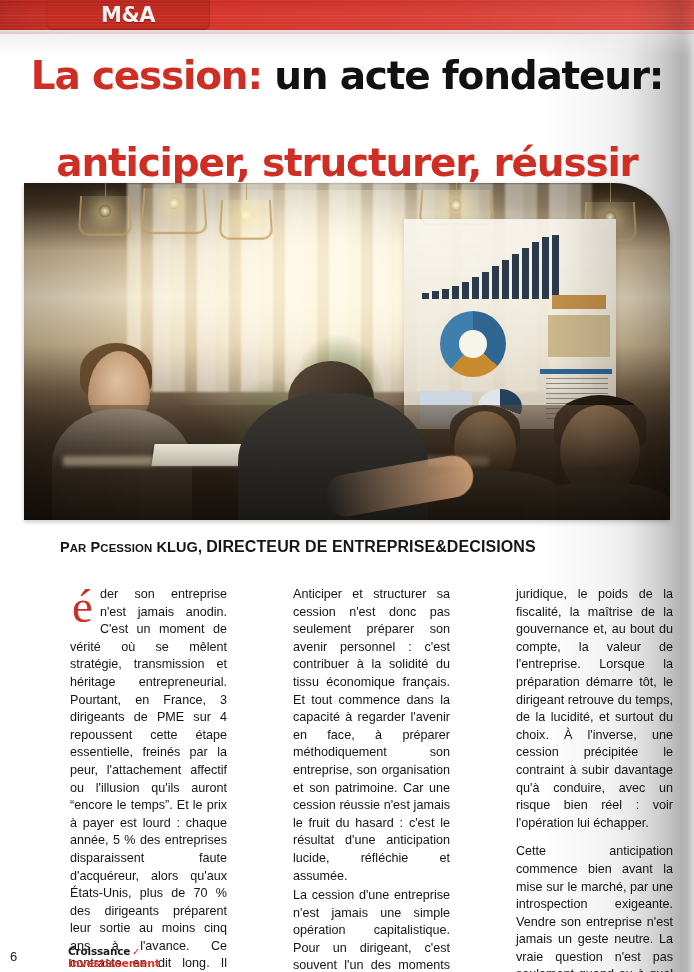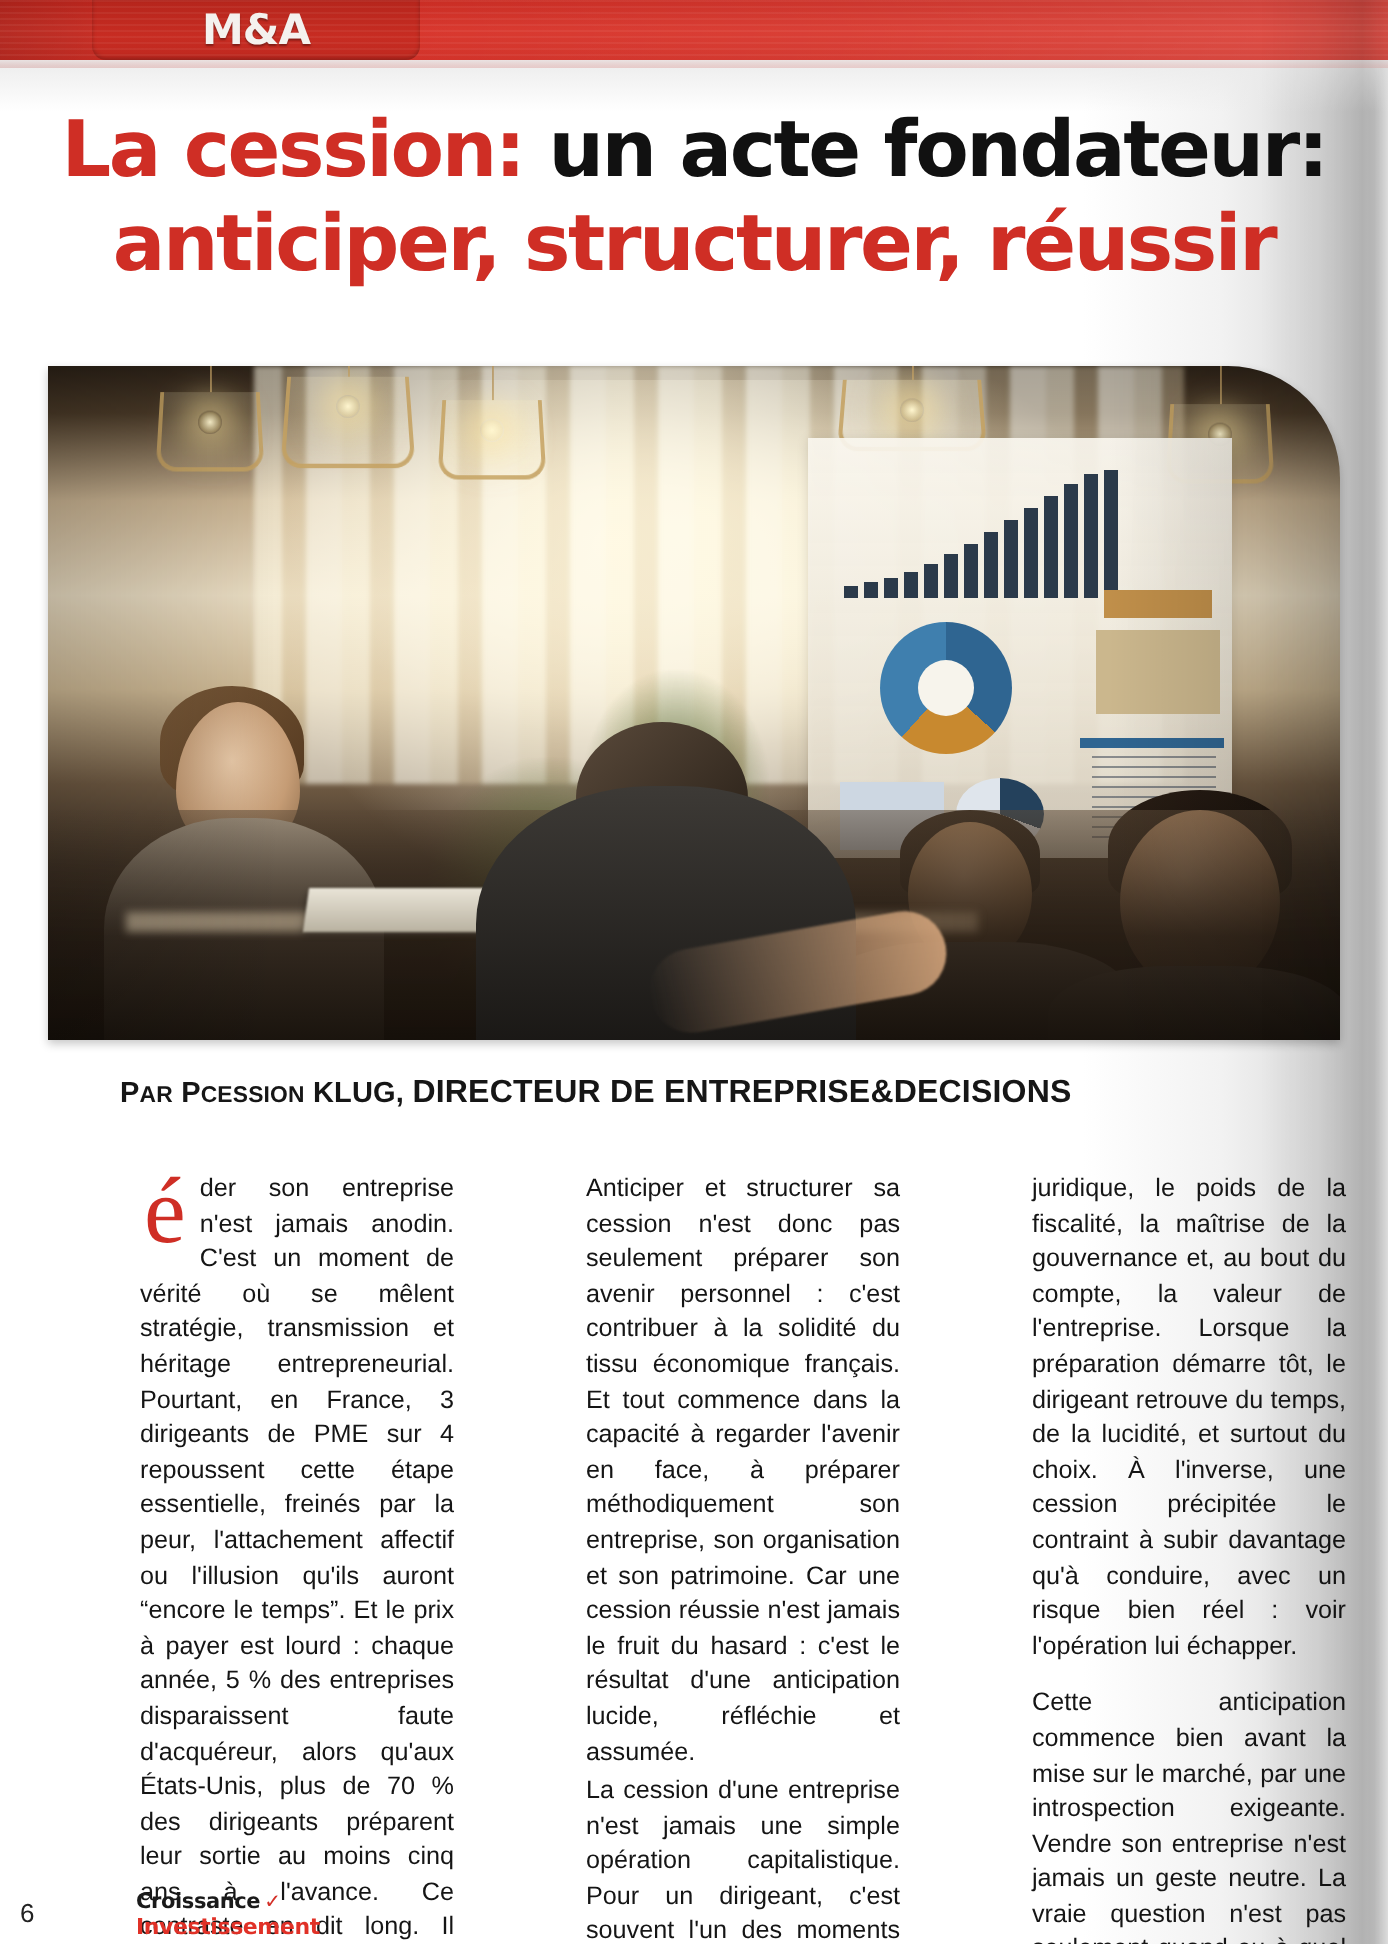--- a/index.html
+++ b/index.html
@@ -67,21 +67,21 @@
     position:absolute; left:0; top:52px; width:694px;
     text-align:center;
     font-family:"DejaVu Sans", sans-serif;
     font-weight:bold;
     font-size:39px;
     line-height:47px;
     letter-spacing:-1.2px;
     color:#111111;
   }
   .headline .red { color:#cf2e25; }
-  .headline .line2 { display:block; color:#cf2e25; }
+  .headline .line2 { display:block; color:#cf2e25;margin-top:40px; }
 
   
   .photo-wrap {
     position:absolute;
     left:24px; top:183px;
     width:646px; height:337px;
     border-radius:0 56px 0 0;
     overflow:hidden;
     box-shadow:0 2px 5px rgba(0,0,0,.22);
   }

